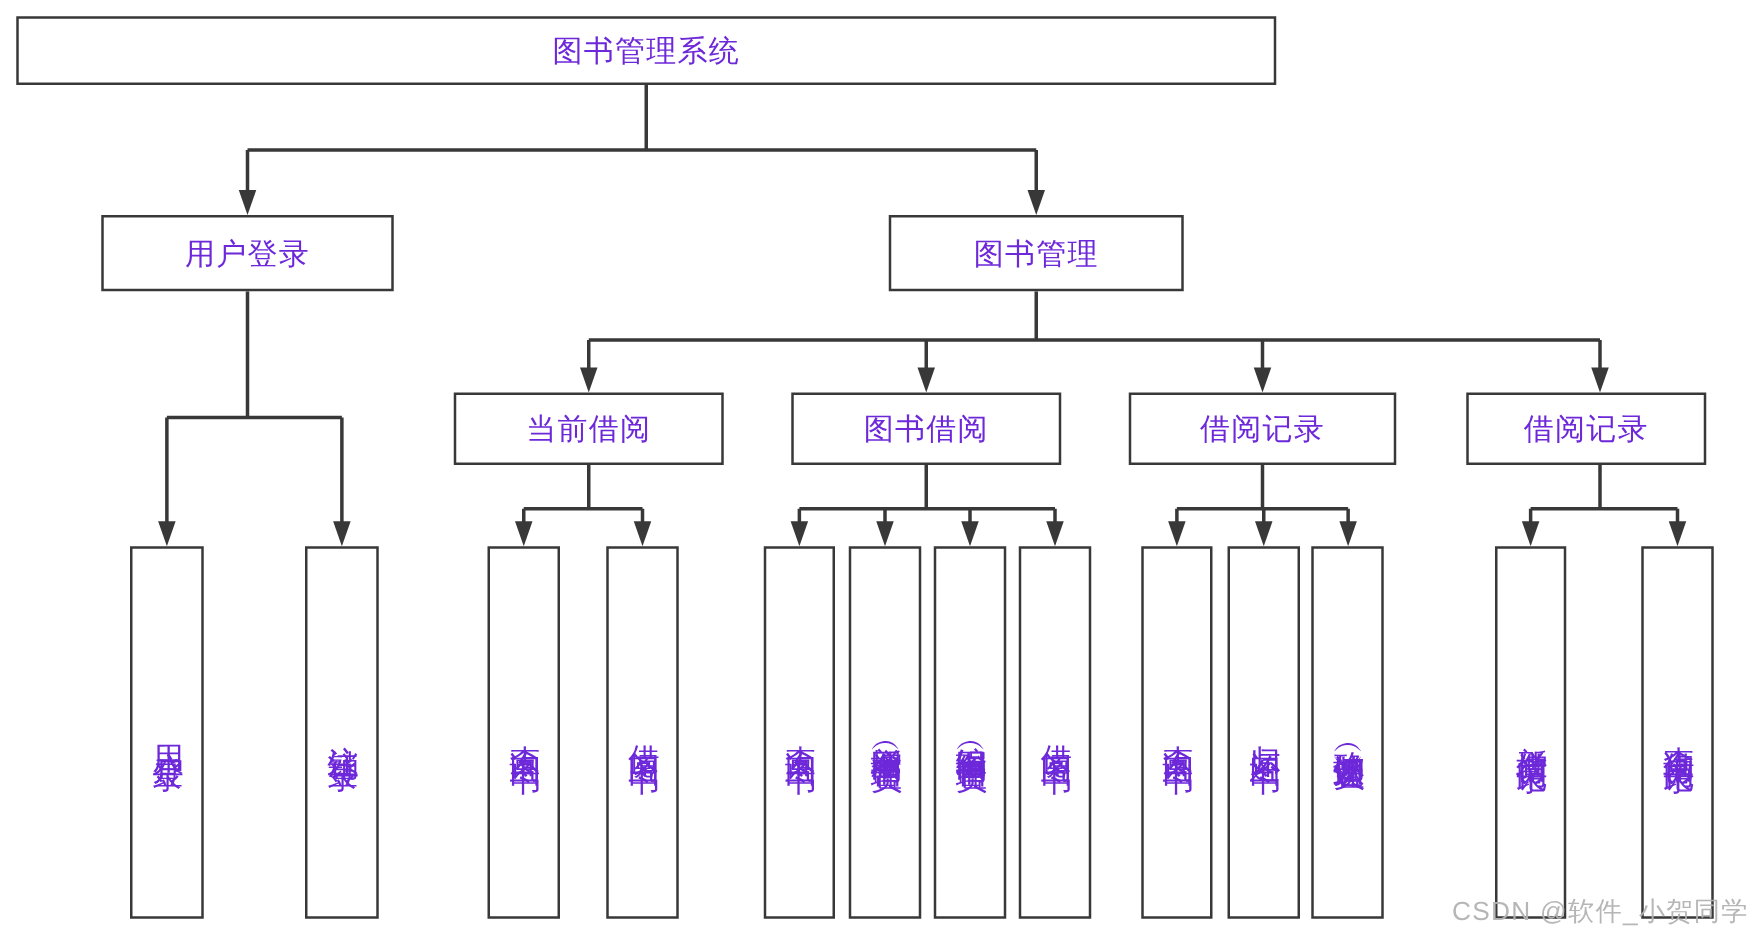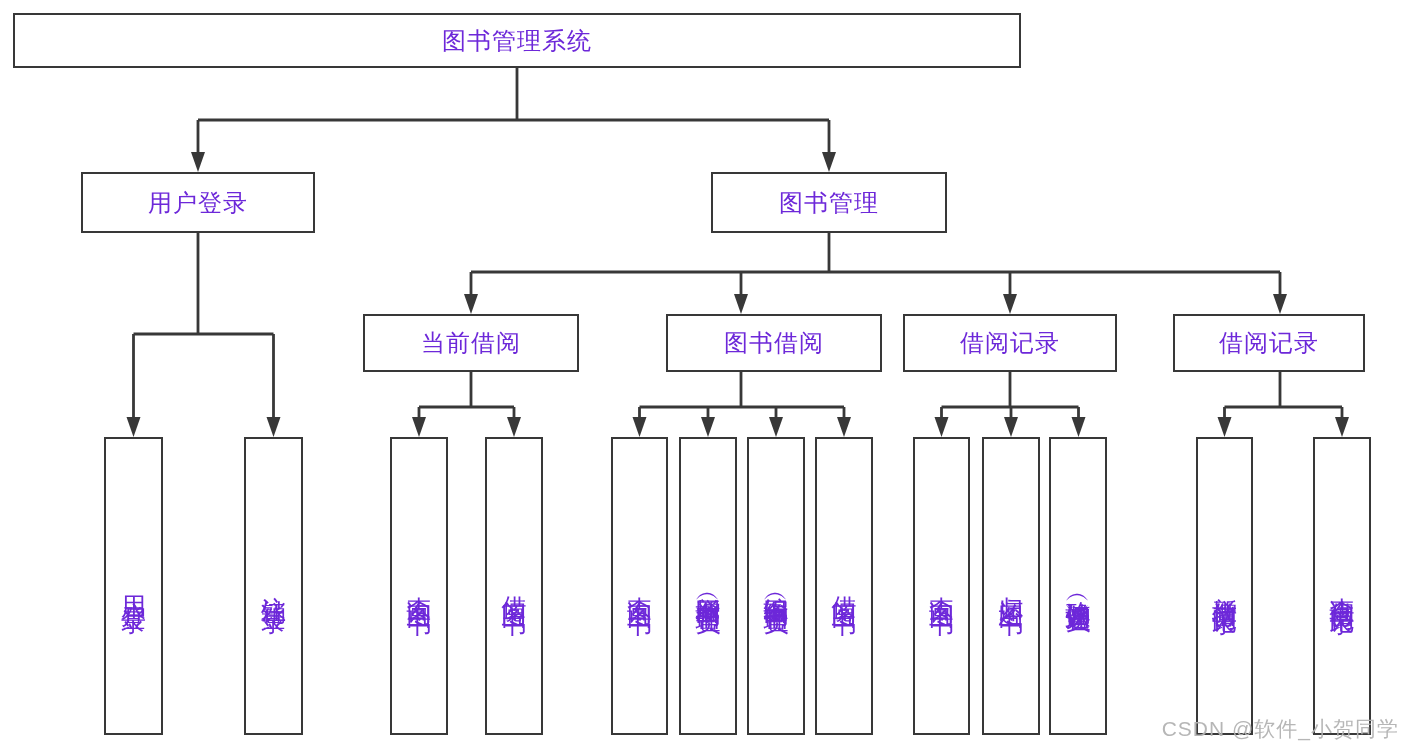--- a/index.html
+++ b/index.html
@@ -112,21 +112,21 @@
       <polygon points="1335,417 1349,417 1342,437" fill="#383838" stroke="none"></polygon>
     </g>
   </svg>
 
   <div class="node h" style="left:13px; top:13px; width:1008px; height:55px;">图书管理系统</div>
 
   <div class="node h" style="left:81px; top:172px; width:234px; height:61px;">用户登录</div>
   <div class="node h" style="left:711px; top:172px; width:236px; height:61px;">图书管理</div>
 
   <div class="node h" style="left:363px; top:314px; width:216px; height:58px;">当前借阅</div>
-  <div class="node h" style="left:633px; top:314px; width:216px; height:58px;margin-left:33px;">图书借阅</div>
+  <div class="node h" style="left:633px; top:314px; width:216px; height:58px;">图书借阅</div>
   <div class="node h" style="left:903px; top:314px; width:214px; height:58px;">借阅记录</div>
   <div class="node h" style="left:1173px; top:314px; width:192px; height:58px;">借阅记录</div>
 
   <div class="node v" style="left:104px; top:437px; width:59px; height:298px;">用户登录</div>
   <div class="node v" style="left:244px; top:437px; width:59px; height:298px;">注销登录</div>
 
   <div class="node v" style="left:390px; top:437px; width:58px; height:298px;">查询图书</div>
   <div class="node v" style="left:485px; top:437px; width:58px; height:298px;">借阅图书</div>
 
   <div class="node v" style="left:611px; top:437px; width:57px; height:298px;">查询图书</div>

